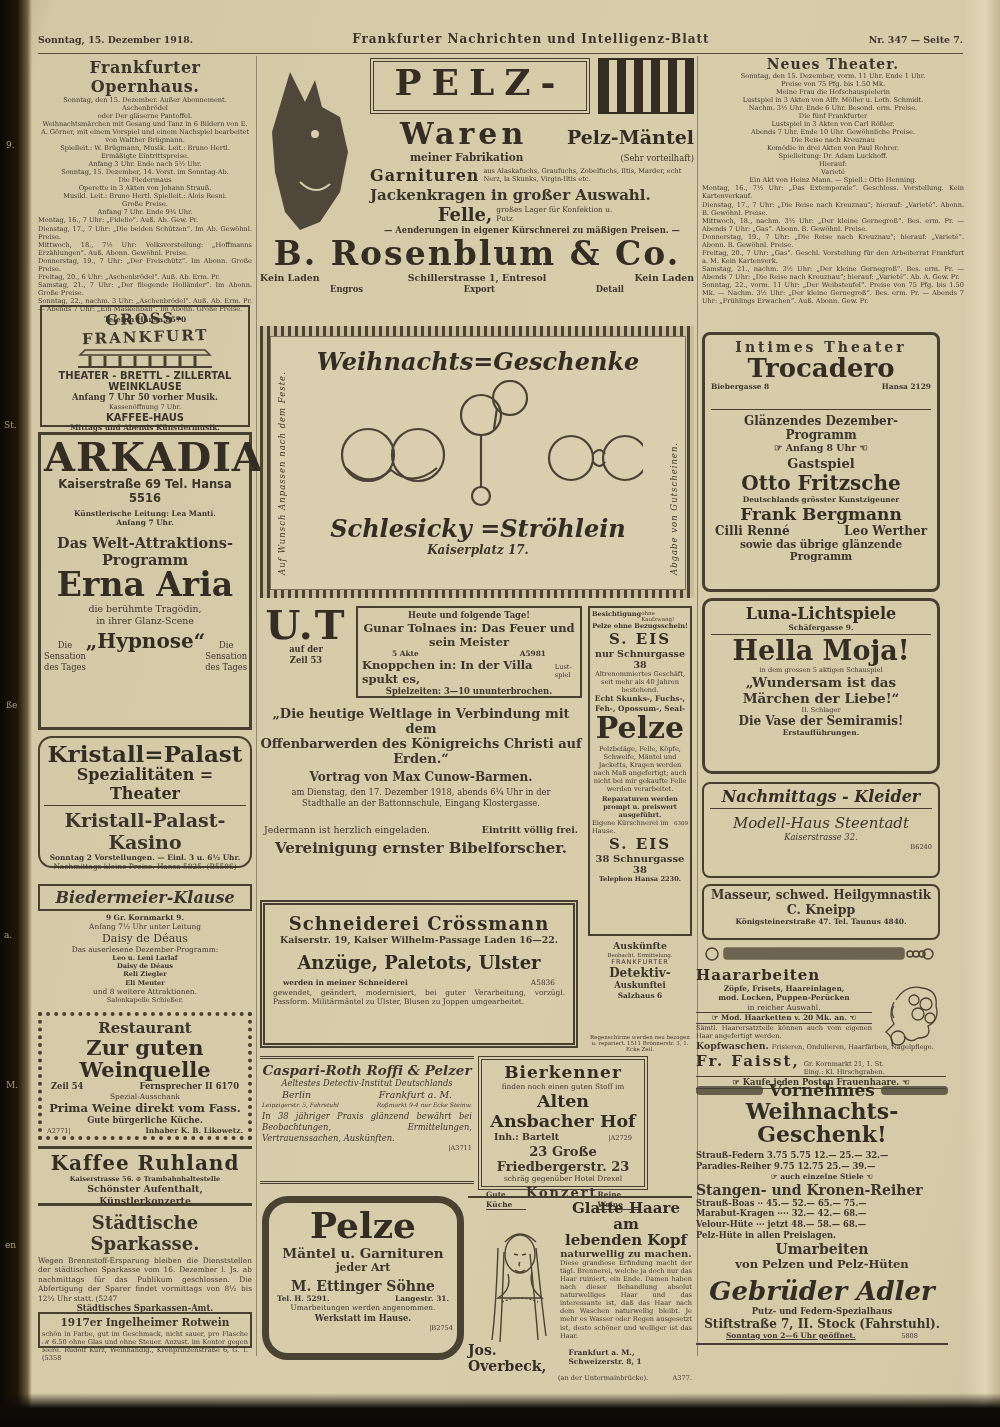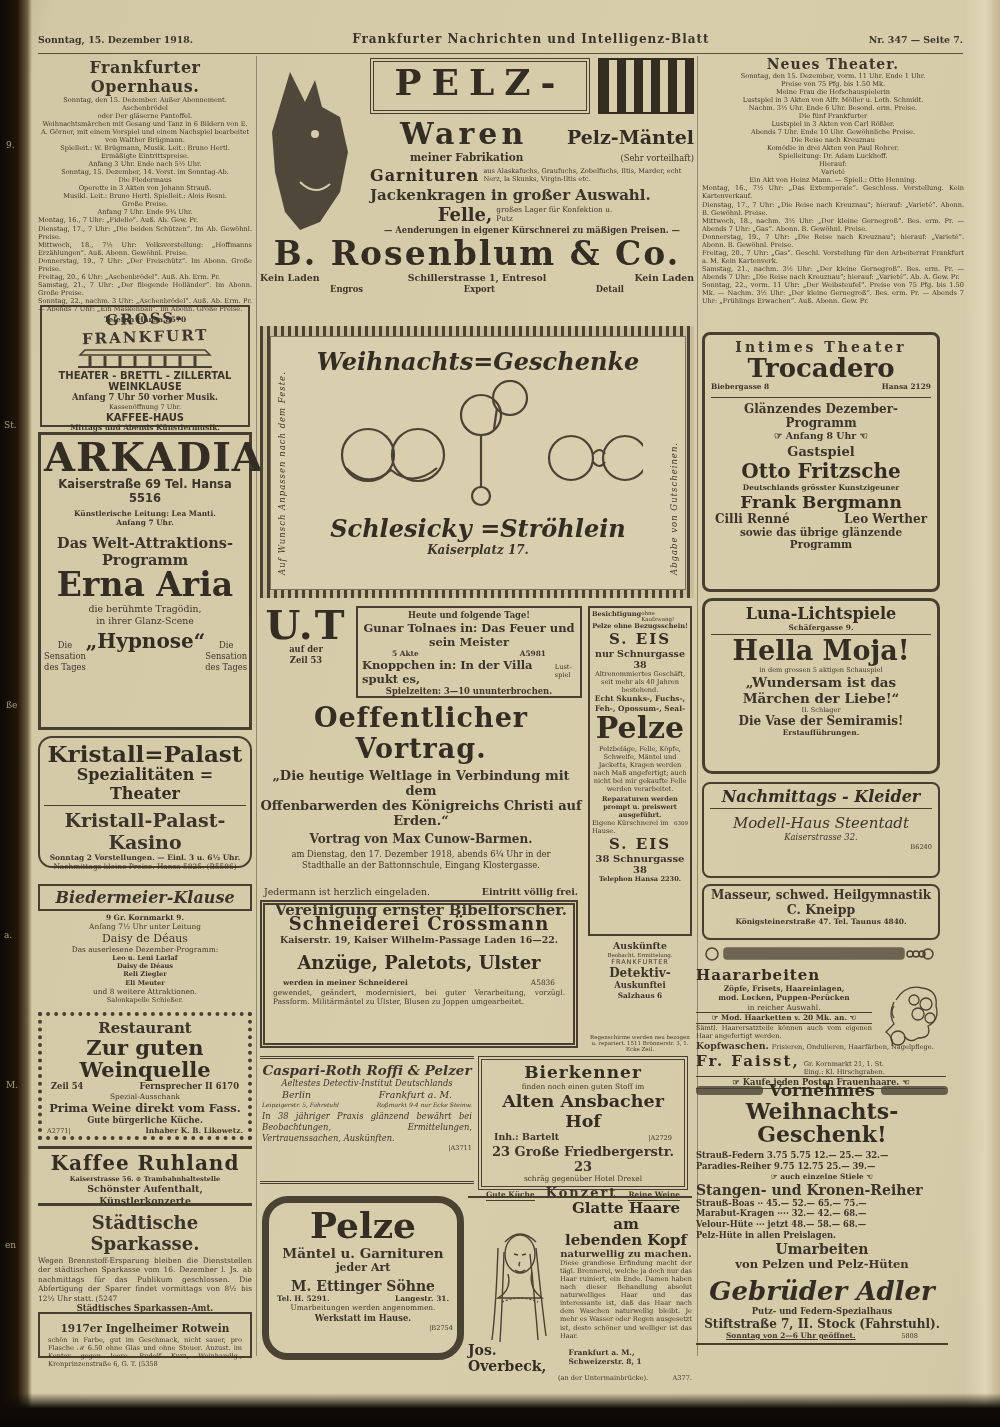--- a/index.html
+++ b/index.html
@@ -173,21 +173,21 @@
     <div class="c s6 b">Kaiserstrasse 56.  ⊙ Trambahnhaltestelle</div>
     <div class="c b s9">Schönster Aufenthalt, Künstlerkonzerte</div>
   </section>
 
   <section class="ad" style="left:38px;top:1212px;width:214px;height:96px">
     <div class="c b" style="font-size:18px">Städtische Sparkasse.</div>
     <div class="s7 j" style="margin-top:2px">Wegen Brennstoff-Ersparung bleiben die Dienststellen der städtischen Sparkasse vom 16. Dezember l. Js. ab nachmittags für das Publikum geschlossen. Die Abfertigung der Sparer findet vormittags von 8½ bis 12½ Uhr statt.  (5247</div>
     <div class="c b s8">Städtisches Sparkassen-Amt.</div>
   </section>
 
-  <section class="ad frame" style="left:38px;top:1312px;width:214px;height:46px;padding:8px">
+  <section class="ad frame" style="left:38px;top:1312px;width:214px;height:36px;padding:2px">
     <div class="c b s10">1917er Ingelheimer Rotwein</div>
     <div class="s6 j">schön in Farbe, gut im Geschmack, nicht sauer, pro Flasche ℳ 6.50 ohne Glas und ohne Steuer. Anzust. im Kontor gegen leere. Rudolf Kurz, Weinhandlg., Kronprinzenstraße 6, G. T.  (5358</div>
   </section>
 
   <section class="ad" style="left:260px;top:58px;width:434px;height:262px">
     <svg width="105" height="175" viewBox="0 0 105 175" style="position:absolute;left:0;top:4px">
       <path d="M30,10 L45,40 L55,18 L62,45 L80,55 L88,90 L80,130 L60,160 L40,168 L25,150 L15,110 L12,70 Z" fill="#3c352a" opacity=".88"></path>
       <circle cx="55" cy="72" r="4" fill="#d8cdab"></circle>
       <path d="M40,120 Q55,135 70,122" stroke="#d8cdab" stroke-width="2" fill="none"></path>
     </svg>
@@ -268,21 +268,20 @@
       </div>
       <div style="display:flex;align-items:baseline;justify-content:center">
         <span class="b" style="font-size:11.5px">Knoppchen in: In der Villa spukt es,</span>
         <span class="s6" style="margin-left:3px;width:26px">Lust- spiel</span>
       </div>
       <div class="c b s8">Spielzeiten: 3—10 ununterbrochen.</div>
     </div>
   </section>
 
   <section class="ad" style="left:260px;top:702px;width:322px;height:194px">
-    <div class="c b ink" style="font-size:27px;letter-spacing:1px">Oeffentlicher Vortrag.</div>
     <div class="c b" style="font-size:13px;margin-top:4px">„Die heutige Weltlage in Verbindung mit dem</div>
     <div class="c b" style="font-size:13px">Offenbarwerden des Königreichs Christi auf Erden.“</div>
     <div class="c b" style="font-size:12px;margin-top:4px">Vortrag von Max Cunow-Barmen.</div>
     <div class="c s8" style="margin-top:3px">am Dienstag, den 17. Dezember 1918, abends 6¼ Uhr in der</div>
     <div class="c s8">Stadthalle an der Battonnschule, Eingang Klostergasse.</div>
     <div class="rowflex" style="padding:0 4px;margin-top:15px">
       <span class="s9">Jedermann ist herzlich eingeladen.</span>
       <span class="s9 b">Eintritt völlig frei.</span>
     </div>
     <div class="c b" style="font-size:15px;margin-top:3px">Vereinigung ernster Bibelforscher.</div>
@@ -341,21 +340,21 @@
       <span class="i s9">Frankfurt a. M.</span>
     </div>
     <div class="rowflex" style="font-size:6px">
       <span class="i">Leipzigerstr. 5, Fahrstuhl</span>
       <span class="i">Roßmarkt 9-4 nur Ecke Steinw.</span>
     </div>
     <div class="i s8 j" style="margin-top:3px">In 38 jähriger Praxis glänzend bewährt bei Beobachtungen, Ermittelungen, Vertrauenssachen, Auskünften.</div>
     <div class="r s6">|A3711</div>
   </section>
 
-  <section class="ad framed" style="left:478px;top:1056px;width:210px;height:134px;padding:2px 4px">
+  <section class="ad framed" style="left:478px;top:1056px;width:170px;height:134px;padding:2px 4px">
     <div class="c b ink" style="font-size:17px;letter-spacing:1px">Bierkenner</div>
     <div class="c s7">finden noch einen guten Stoff im</div>
     <div class="c b ink" style="font-size:17.5px">Alten Ansbacher Hof</div>
     <div class="rowflex" style="padding:0 8px">
       <span class="b s9">Inh.: Bartelt</span>
       <span class="s6">|A2729</span>
     </div>
     <div class="c b" style="font-size:13px">23 Große Friedbergerstr. 23</div>
     <div class="c s7">schräg gegenüber Hotel Drexel</div>
     <div class="rowflex" style="margin-top:2px">
@@ -430,21 +429,21 @@
         <div class="s6">Donnerstag, 19., 7 Uhr: „Die Reise nach Kreuznau“; hierauf: „Varieté“. Abonn. B. Gewöhnl. Preise.</div>
         <div class="s6">Freitag, 20., 7 Uhr: „Gas“. Geschl. Vorstellung für den Arbeiterrat Frankfurt a. M. Kein Kartenverk.</div>
         <div class="s6">Samstag, 21., nachm. 3½ Uhr: „Der kleine Gernegroß“. Bes. erm. Pr. — Abends 7 Uhr: „Die Reise nach Kreuznau“; hierauf: „Varieté“. Ab. A. Gew. Pr.</div>
         <div class="s6">Sonntag, 22., vorm. 11 Uhr: „Der Weibsteufel“. Preise von 75 Pfg. bis 1.50 Mk. — Nachm. 3½ Uhr: „Der kleine Gernegroß“. Bes. erm. Pr. — Abends 7 Uhr: „Frühlings Erwachen“. Auß. Abonn. Gew. Pr.</div>
       </div>
   </section>
 
   <section class="ad" style="left:702px;top:332px;width:238px;height:260px;border:3px solid #474030;border-radius:8px;padding:4px 6px">
     <div class="c b" style="font-size:14px;letter-spacing:3px">Intimes Theater</div>
     <div class="c b ink" style="font-size:26px;line-height:1.05">Trocadero</div>
-    <div class="rowflex s7 b" style="border-bottom:1.5px solid #474030;padding-bottom:5px">
+    <div class="rowflex s7 b" style="border-bottom:1.5px solid #474030;padding-bottom:17px">
       <span>Biebergasse 8</span>
       <span>Hansa 2129</span>
     </div>
     <div class="c b" style="font-size:12px;margin-top:4px">Glänzendes Dezember-Programm</div>
     <div class="c b s9">☞   Anfang 8 Uhr   ☜</div>
     <div class="c b" style="font-size:13px;margin-top:2px">Gastspiel</div>
     <div class="c b ink" style="font-size:20px">Otto Fritzsche</div>
     <div class="c s7 b">Deutschlands grösster Kunstzigeuner</div>
     <div class="c b ink" style="font-size:17px">Frank Bergmann</div>
     <div class="rowflex b" style="font-size:12px;padding:0 4px">

